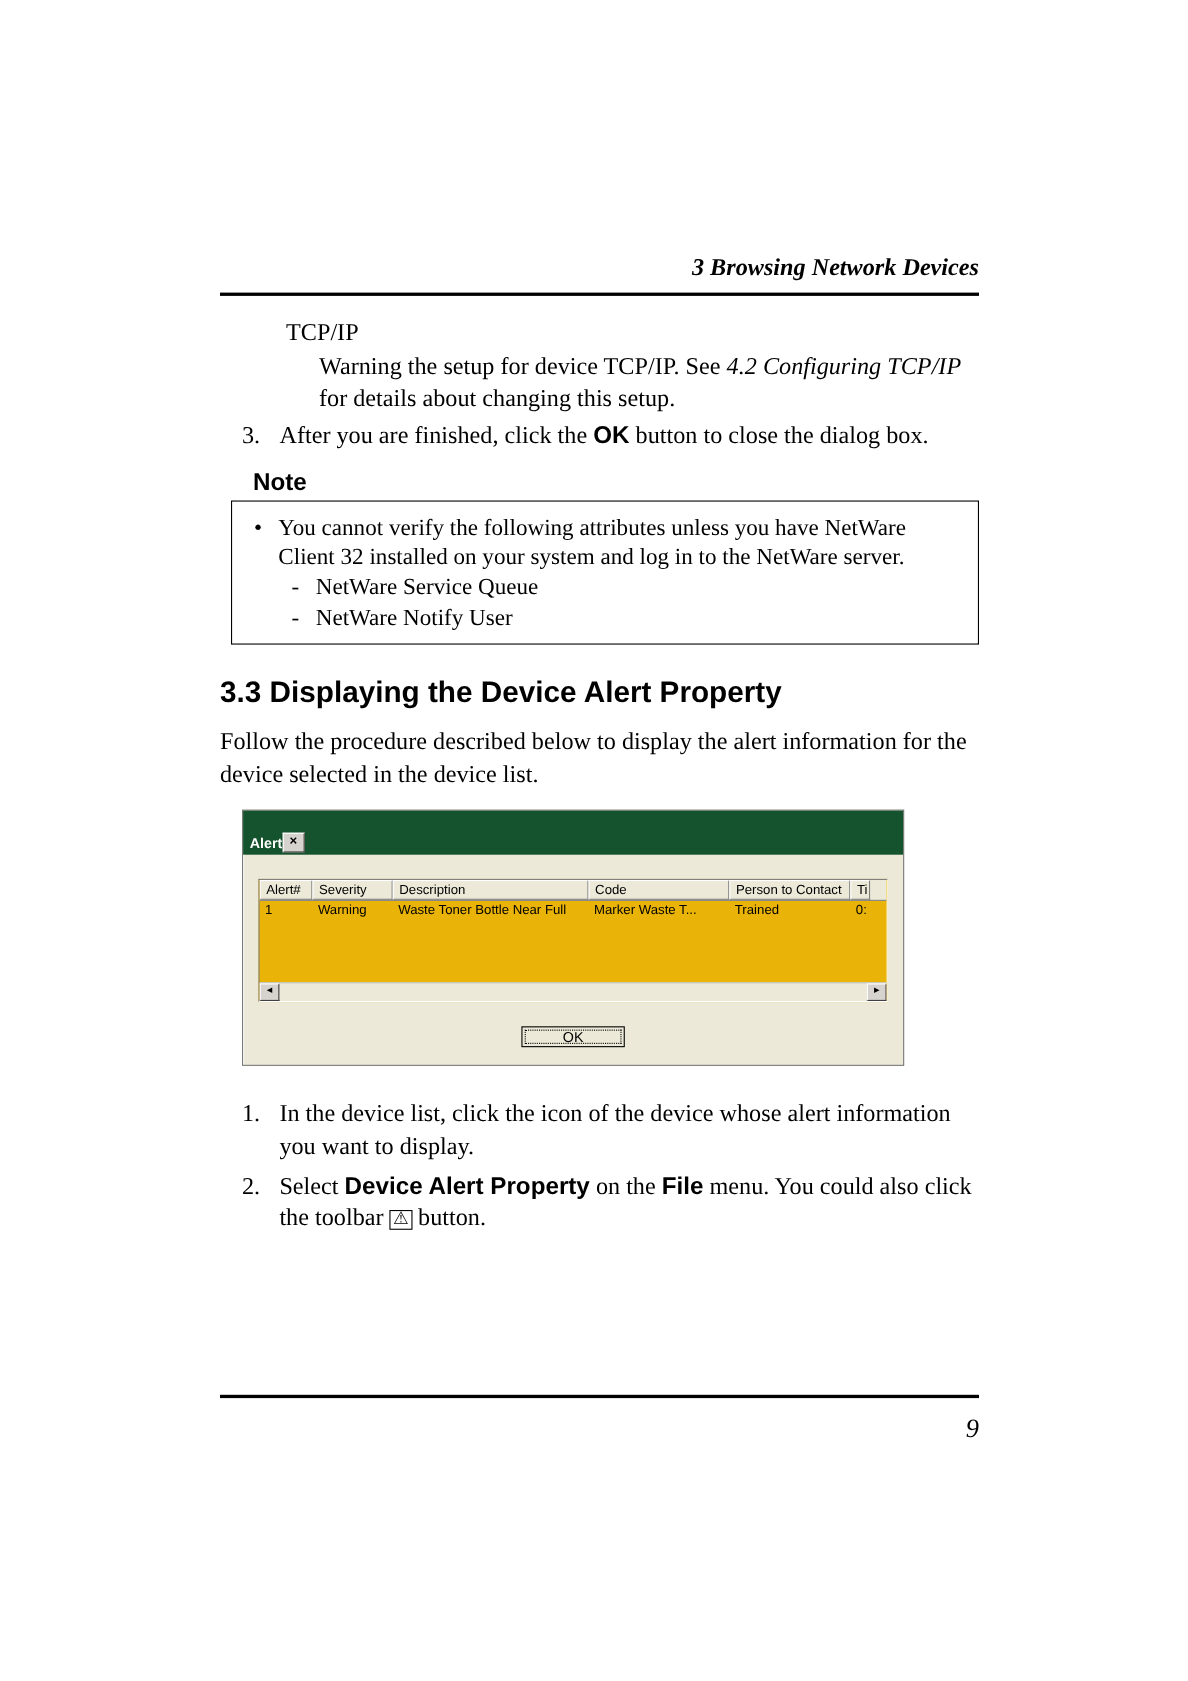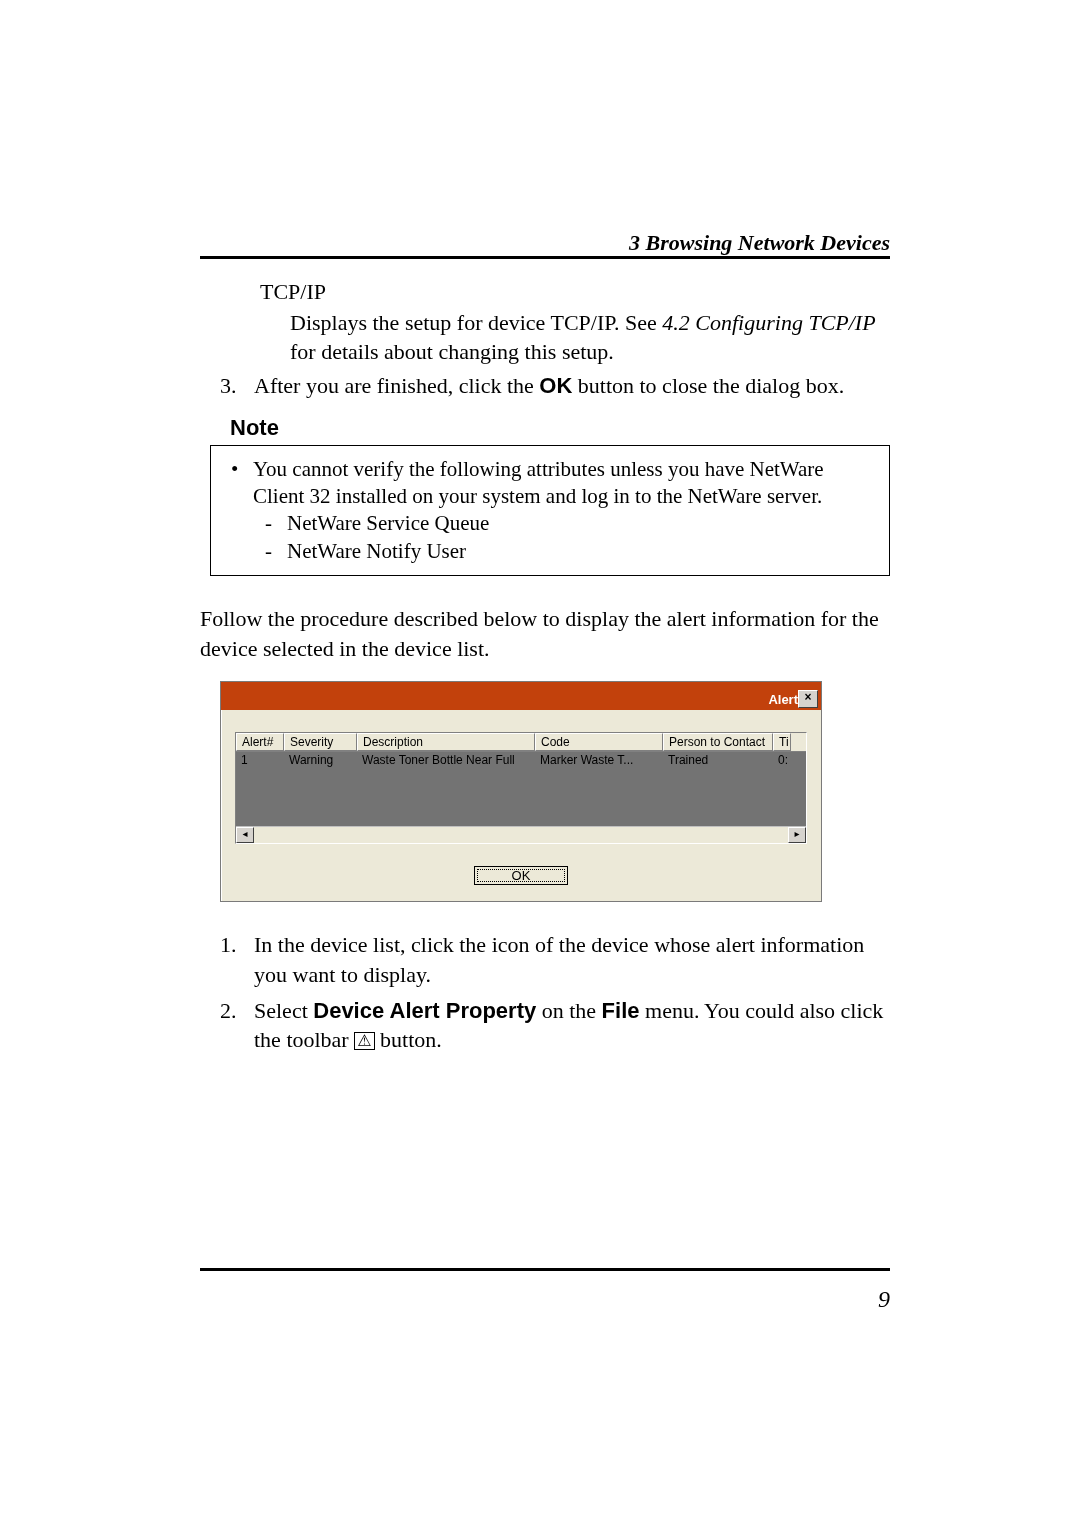--- a/index.html
+++ b/index.html
@@ -16,21 +16,21 @@
     position: absolute;
     left: 200px;
     top: 230px;
     width: 690px;
   }
   .running-head {
     text-align: right;
     font-style: italic;
     font-weight: bold;
     font-size: 22px;
-    margin-bottom: 0;
+    margin-bottom: 10px;
   }
   .head-rule {
     border: none;
     border-top: 3px solid #000;
     margin: 0 0 20px 0;
   }
   .subhead {
     font-weight: normal;
     font-size: 22px;
     margin-left: 60px;
@@ -82,42 +82,42 @@
   .dialog {
     width: 600px;
     margin: 18px 0 28px 20px;
     border: 1px solid #7a7a7a;
     font-family: Tahoma, Arial, sans-serif;
     font-size: 13px;
     background: #ece9d8;
     box-shadow: 1px 1px 0 #fff inset;
   }
   .titlebar {
-    background: #c2410c;
+    background: #14532d;
     color: #fff;
     display: flex;
     align-items: center;
-    justify-content: flex-end;
-    padding: 8px 3px 2px 6px;
+    justify-content: flex-start;
+    padding: 20px 3px 2px 6px;
     font-weight: bold;
     font-size: 13px;
   }
   .closebtn {
     width: 18px; height: 16px;
     background: #d6d3ce;
     border: 1px solid #fff;
     border-right-color:#404040; border-bottom-color:#404040;
     color:#000; font-family: Arial;
     font-size: 12px; line-height: 13px;
     text-align: center;
     font-weight: bold;
   }
   .dlgbody { padding: 22px 14px 16px 14px; }
   .grid {
-    background:#737373;
+    background:#eab308;
     border:1px solid #808080;
     border-right-color:#fff; border-bottom-color:#fff;
     height: 110px;
     position: relative;
     overflow: hidden;
   }
   .ghead {
     display:flex;
     background:#ece9d8;
     border-bottom:1px solid #808080;
@@ -183,21 +183,21 @@
 </head>
 <body>
 
 <div class="page">
 
   <div class="running-head">3  Browsing Network Devices</div>
   <hr class="head-rule">
 
   <div class="subhead">TCP/IP</div>
   <p class="bodytext">
-    <span>Displays the setup for device TCP/IP. See </span><span class="ital">4.2  Configuring TCP/IP</span><span> for details about changing this setup.</span>
+    <span>Warning the setup for device TCP/IP. See </span><span class="ital">4.2  Configuring TCP/IP</span><span> for details about changing this setup.</span>
   </p>
 
   <div class="numitem">
     <div class="num">3.</div>
     <div class="txt">
       <span>After you are finished, click the </span><b style="font-family:Arial,Helvetica,sans-serif">OK</b><span> button to close the dialog box.</span>
     </div>
   </div>
 
   <div class="note-label">Note</div>
@@ -209,20 +209,21 @@
     <div class="dash">
       <div class="d">-</div>
       <div>NetWare Service Queue</div>
     </div>
     <div class="dash">
       <div class="d">-</div>
       <div>NetWare Notify User</div>
     </div>
   </div>
 
+  <div class="h2">3.3   Displaying the Device Alert Property</div>
   <p class="para">Follow the procedure described below to display the alert information for the device selected in the device list.</p>
 
   <div class="dialog">
     <div class="titlebar">
       <span>Alert</span>
       <span class="closebtn">×</span>
     </div>
     <div class="dlgbody">
       <div class="grid">
         <div class="ghead">

